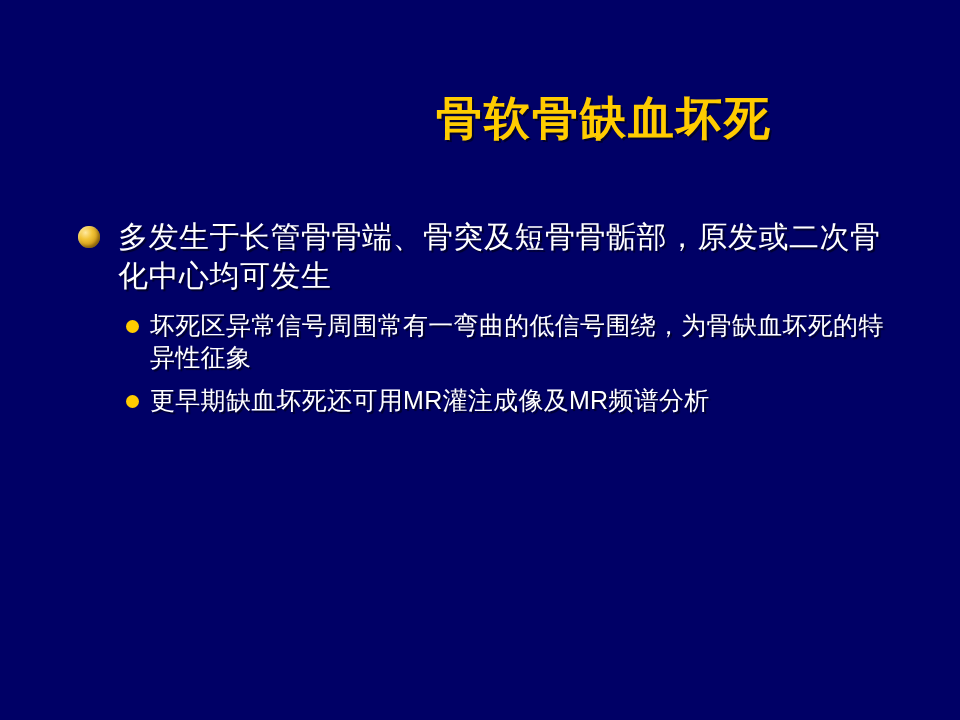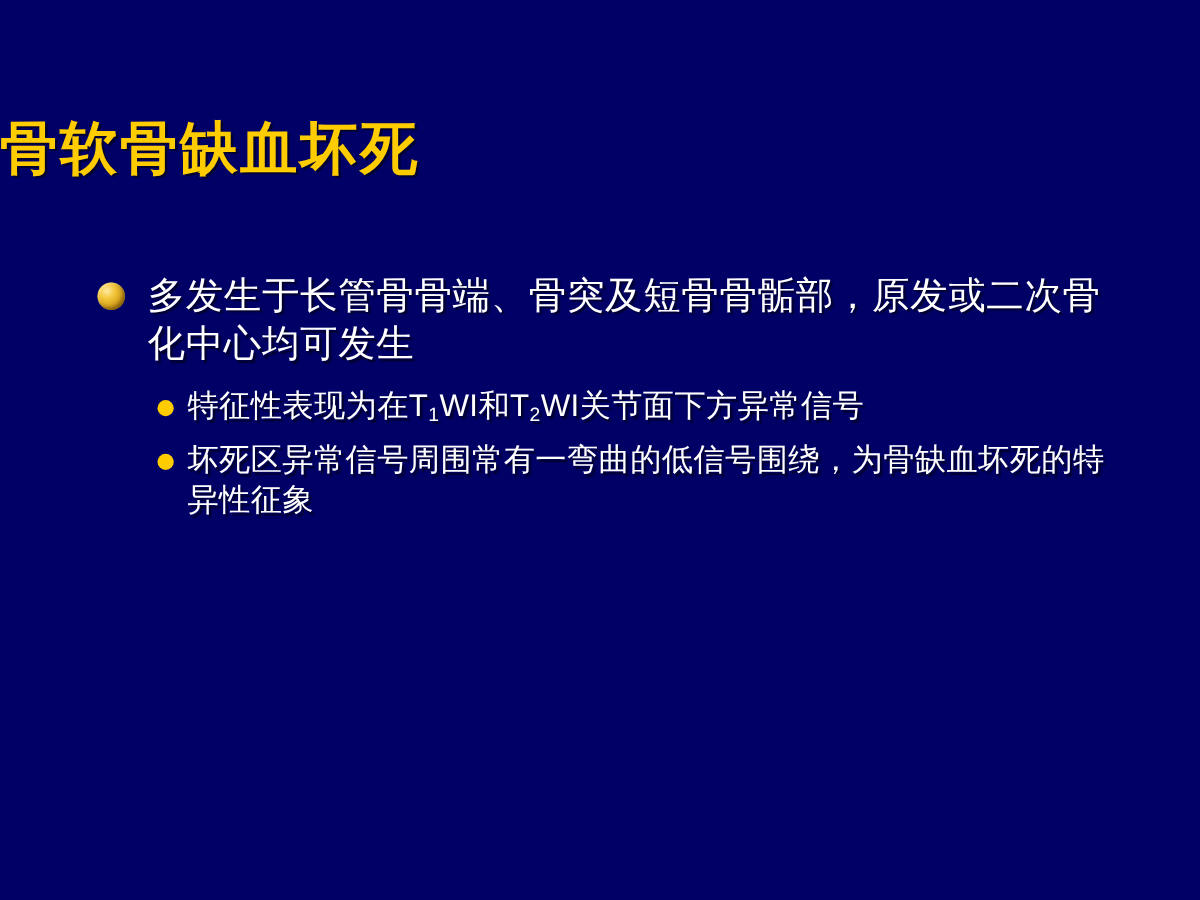--- a/index.html
+++ b/index.html
@@ -20,21 +20,21 @@
     height: 720px;
     background: #000066;
   }
 
   
   #slide-title {
     position: absolute;
     left: 0;
     top: 92px;
     width: 772px;
-    text-align: left;
+    text-align: right;
     color: #FFCC00;
     font-size: 46px;
     font-weight: bold;
     letter-spacing: 2px;
     line-height: 1.15;
     text-shadow: 2px 2px 0 rgba(0,0,40,0.85);
     white-space: nowrap;
   }
 
   
@@ -119,26 +119,26 @@
 
     <div class="bullet-l1">
       <span class="marker-sphere"></span>
       <span class="btext">多发生于长管骨骨端、骨突及短骨骨骺部，原发或二次骨化中心均可发生</span>
     </div>
 
 
 
     <div class="sub-list">
 
-      <div class="bullet-l2">
-        <span class="marker-dot"></span>
-        <span class="btext">特征性表现为在T<sub>1</sub>WI和T<sub>2</sub>WI关节面下方异常信号</span>
-      </div>
 
       <div class="bullet-l2">
         <span class="marker-dot"></span>
         <span class="btext">坏死区异常信号周围常有一弯曲的低信号围绕，为骨缺血坏死的特异性征象</span>
       </div>
 
+      <div class="bullet-l2">
+        <span class="marker-dot"></span>
+        <span class="btext">更早期缺血坏死还可用MR灌注成像及MR频谱分析</span>
+      </div>
 
     </div>
   </div>
 </div>
 
 </body></html>

